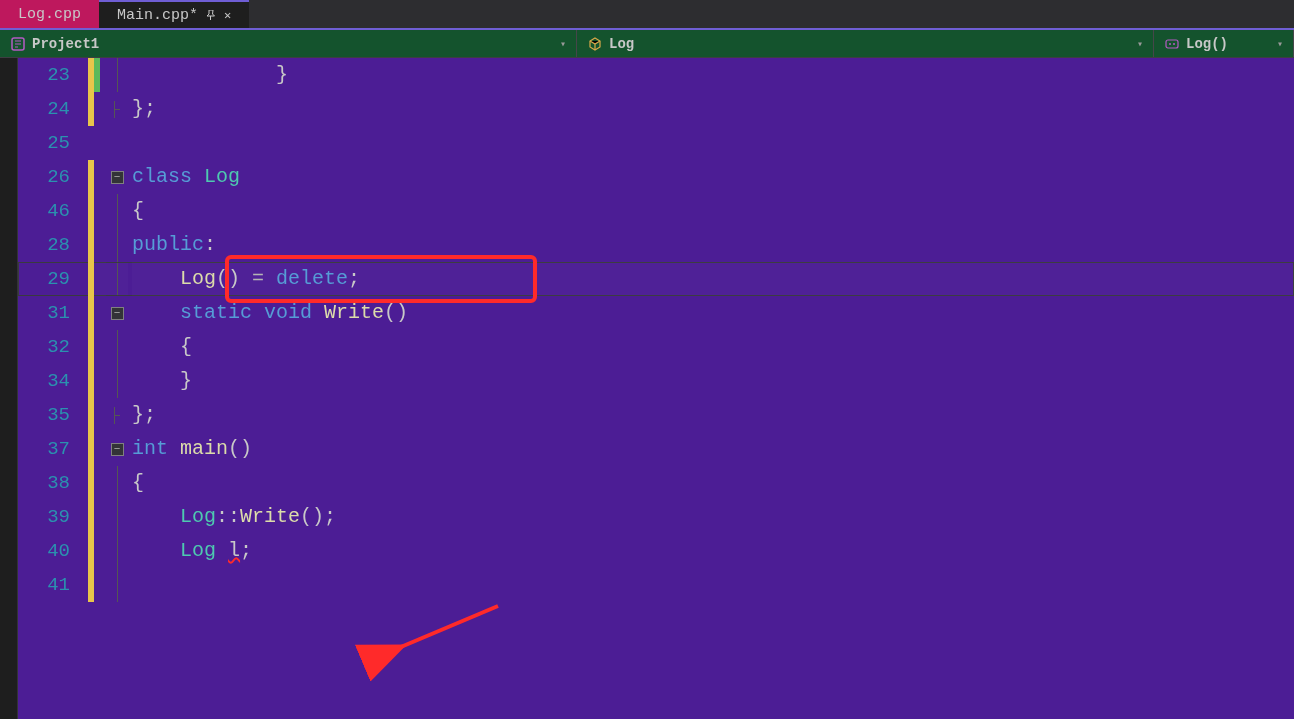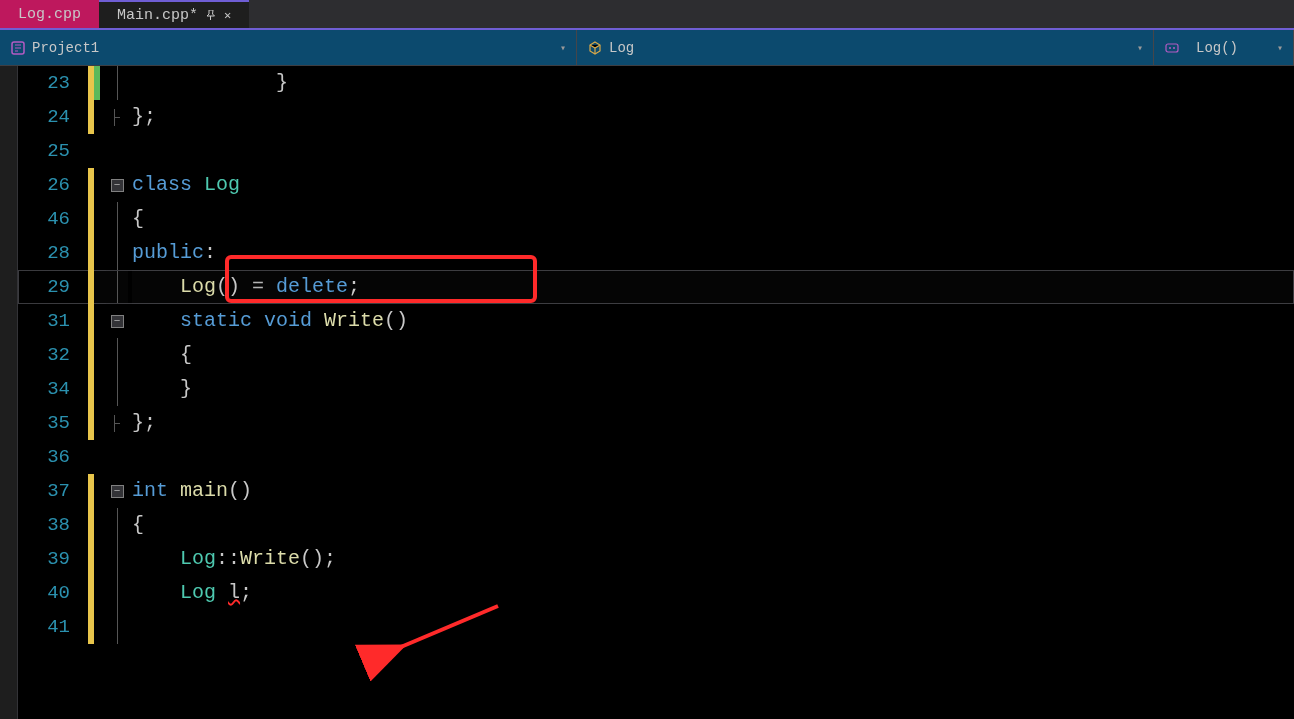--- a/index.html
+++ b/index.html
@@ -39,24 +39,25 @@
   .tab-pin, .tab-close {
     font-size: 12px;
     color: #c8c8c8;
     cursor: pointer;
     display: inline-flex;
     align-items: center;
   }
   
   .nav-bar {
     display: flex;
-    height: 36px;
-    background: #0c4a6e;
+    height: 28px;
+    background: #14532d;
     border-bottom: 1px solid #3e3e42;
     align-items: stretch;
+    font-weight: bold;
   }
   .nav-segment {
     display: flex;
     align-items: center;
     padding: 0 10px;
     font-size: 14px;
     color: #c8c8c8;
     gap: 6px;
     border-right: 1px solid #46464a;
     cursor: pointer;
@@ -80,21 +81,21 @@
     height: calc(100% - 58px);
     position: relative;
   }
   .left-margin {
     width: 18px;
     background: #1e1e1e;
     border-right: 1px solid #333337;
   }
   .editor {
     flex: 1;
-    background: #000000;
+    background: #4c1d95;
     font-size: 20px;
     line-height: 34px;
     position: relative;
   }
   .line {
     display: flex;
     align-items: center;
     height: 34px;
     white-space: pre;
     position: relative;
@@ -220,21 +221,21 @@
         <svg width="14" height="14" viewBox="0 0 14 14">
             <path d="M7 1l5 3v6l-5 3-5-3V4z" fill="none" stroke="#d9a94a" stroke-width="1.2"></path>
             <path d="M2 4l5 3 5-3M7 7v6" stroke="#d9a94a" stroke-width="1.2"></path>
           </svg>
       </span>
       <span>Log</span>
     </span>
     <span class="nav-caret">▾</span>
   </div>
   <div class="nav-segment fixed">
-    <span style="display:flex;align-items:center;gap:16px;">
+    <span style="display:flex;align-items:center;gap:6px;">
       <span class="nav-icon">
         <svg width="14" height="14" viewBox="0 0 14 14">
             <rect x="1" y="3" width="12" height="8" rx="2" fill="none" stroke="#b45bc4" stroke-width="1.2"></rect>
             <circle cx="5" cy="7" r="1" fill="#b45bc4"></circle>
             <circle cx="9" cy="7" r="1" fill="#b45bc4"></circle>
           </svg>
       </span>
       <span>Log()</span>
     </span>
     <span class="nav-caret">▾</span>
@@ -248,21 +249,20 @@
       <div class="line"><div class="lineno">24</div><div class="marker-col"><div class="marker-yellow"></div></div><div class="fold-col"><div style="width: 1px; height: 17px; background: rgb(85, 85, 85); align-self: flex-start;"></div><div style="width: 6px; height: 1px; background: rgb(85, 85, 85); align-self: center; margin-left: -1px;"></div></div><div class="guide-col" style="width: 4px;"></div><div class="code"><span class="punct">};</span></div></div>
       <div class="line"><div class="lineno">25</div><div class="marker-col"></div><div class="fold-col"></div><div class="guide-col" style="width: 4px;"></div><div class="code"></div></div>
       <div class="line"><div class="lineno">26</div><div class="marker-col"><div class="marker-yellow"></div></div><div class="fold-col"><div class="fold-box">−</div></div><div class="guide-col" style="width: 4px;"></div><div class="code"><span class="kw">class </span><span class="type">Log</span></div></div>
       <div class="line"><div class="lineno">46</div><div class="marker-col"><div class="marker-yellow"></div></div><div class="fold-col"><div style="width: 1px; height: 34px; background: rgb(85, 85, 85); align-self: flex-start;"></div></div><div class="guide-col" style="width: 4px;"></div><div class="code"><span class="punct">{</span></div></div>
       <div class="line"><div class="lineno">28</div><div class="marker-col"><div class="marker-yellow"></div></div><div class="fold-col"><div style="width: 1px; height: 34px; background: rgb(85, 85, 85); align-self: flex-start;"></div></div><div class="guide-col" style="width: 4px;"></div><div class="code"><span class="kw">public</span><span class="punct">:</span></div></div>
       <div class="line current-line"><div class="lineno">29</div><div class="marker-col"><div class="marker-yellow"></div></div><div class="fold-col"><div style="width: 1px; height: 34px; background: rgb(85, 85, 85); align-self: flex-start;"></div></div><div class="guide-col" style="width: 4px;"></div><div class="code">    <span class="fn">Log</span><span class="punct">() </span><span class="op">= </span><span class="kw">delete</span><span class="punct">;</span></div></div>
       <div class="line"><div class="lineno">31</div><div class="marker-col"><div class="marker-yellow"></div></div><div class="fold-col"><div class="fold-box">−</div></div><div class="guide-col" style="width: 4px;"></div><div class="code">    <span class="kw">static </span><span class="kw">void </span><span class="fn">Write</span><span class="punct">()</span></div></div>
       <div class="line"><div class="lineno">32</div><div class="marker-col"><div class="marker-yellow"></div></div><div class="fold-col"><div style="width: 1px; height: 34px; background: rgb(85, 85, 85); align-self: flex-start;"></div></div><div class="guide-col" style="width: 4px;"></div><div class="code">    <span class="punct">{</span></div></div>
       <div class="line"><div class="lineno">34</div><div class="marker-col"><div class="marker-yellow"></div></div><div class="fold-col"><div style="width: 1px; height: 34px; background: rgb(85, 85, 85); align-self: flex-start;"></div></div><div class="guide-col" style="width: 4px;"></div><div class="code">    <span class="punct">}</span></div></div>
       <div class="line"><div class="lineno">35</div><div class="marker-col"><div class="marker-yellow"></div></div><div class="fold-col"><div style="width: 1px; height: 17px; background: rgb(85, 85, 85); align-self: flex-start;"></div><div style="width: 6px; height: 1px; background: rgb(85, 85, 85); align-self: center; margin-left: -1px;"></div></div><div class="guide-col" style="width: 4px;"></div><div class="code"><span class="punct">};</span></div></div>
-      <div class="line"><div class="lineno">36</div><div class="marker-col"></div><div class="fold-col"></div><div class="guide-col" style="width: 4px;"></div><div class="code"></div></div>
       <div class="line"><div class="lineno">37</div><div class="marker-col"><div class="marker-yellow"></div></div><div class="fold-col"><div class="fold-box">−</div></div><div class="guide-col" style="width: 4px;"></div><div class="code"><span class="kw">int </span><span class="fn">main</span><span class="punct">()</span></div></div>
       <div class="line"><div class="lineno">38</div><div class="marker-col"><div class="marker-yellow"></div></div><div class="fold-col"><div style="width: 1px; height: 34px; background: rgb(85, 85, 85); align-self: flex-start;"></div></div><div class="guide-col" style="width: 4px;"></div><div class="code"><span class="punct">{</span></div></div>
       <div class="line"><div class="lineno">39</div><div class="marker-col"><div class="marker-yellow"></div></div><div class="fold-col"><div style="width: 1px; height: 34px; background: rgb(85, 85, 85); align-self: flex-start;"></div></div><div class="guide-col" style="width: 4px;"></div><div class="code">    <span class="type">Log</span><span class="punct">::</span><span class="fn">Write</span><span class="punct">();</span></div></div>
       <div class="line"><div class="lineno">40</div><div class="marker-col"><div class="marker-yellow"></div></div><div class="fold-col"><div style="width: 1px; height: 34px; background: rgb(85, 85, 85); align-self: flex-start;"></div></div><div class="guide-col" style="width: 4px;"></div><div class="code">    <span class="type">Log </span><span class="ident squiggle">l</span><span class="punct">;</span></div></div>
       <div class="line"><div class="lineno">41</div><div class="marker-col"><div class="marker-yellow"></div></div><div class="fold-col"><div style="width: 1px; height: 34px; background: rgb(85, 85, 85); align-self: flex-start;"></div></div><div class="guide-col" style="width: 4px;"></div><div class="code"></div></div>
     </div>
 </div>
 
 <div class="highlight-box" id="hl-box" style="left: 225px; top: 255px; width: 312px; height: 48px;"></div>
 

